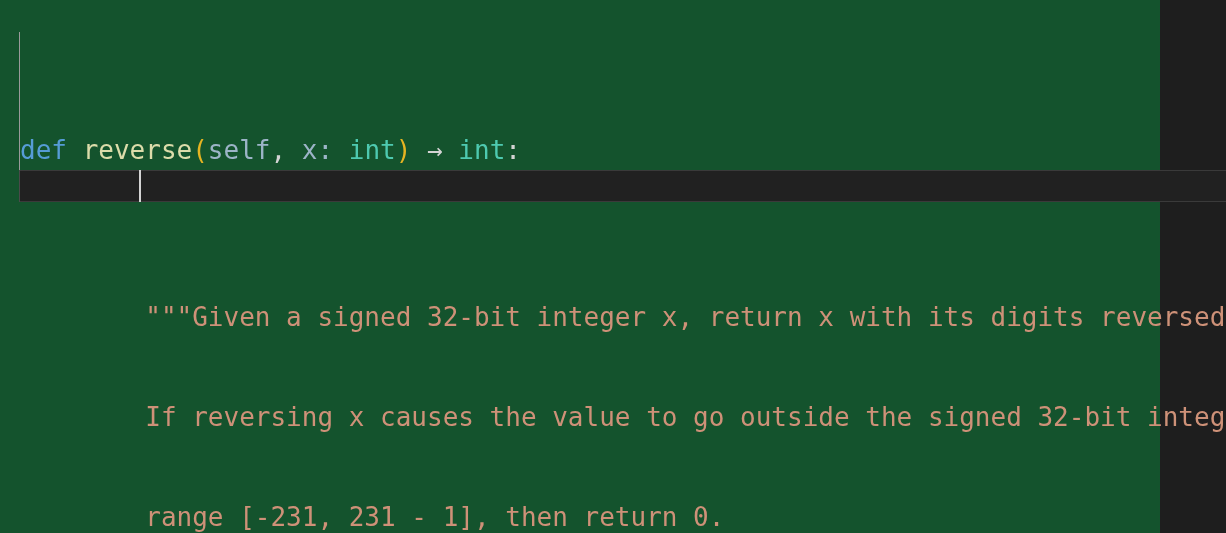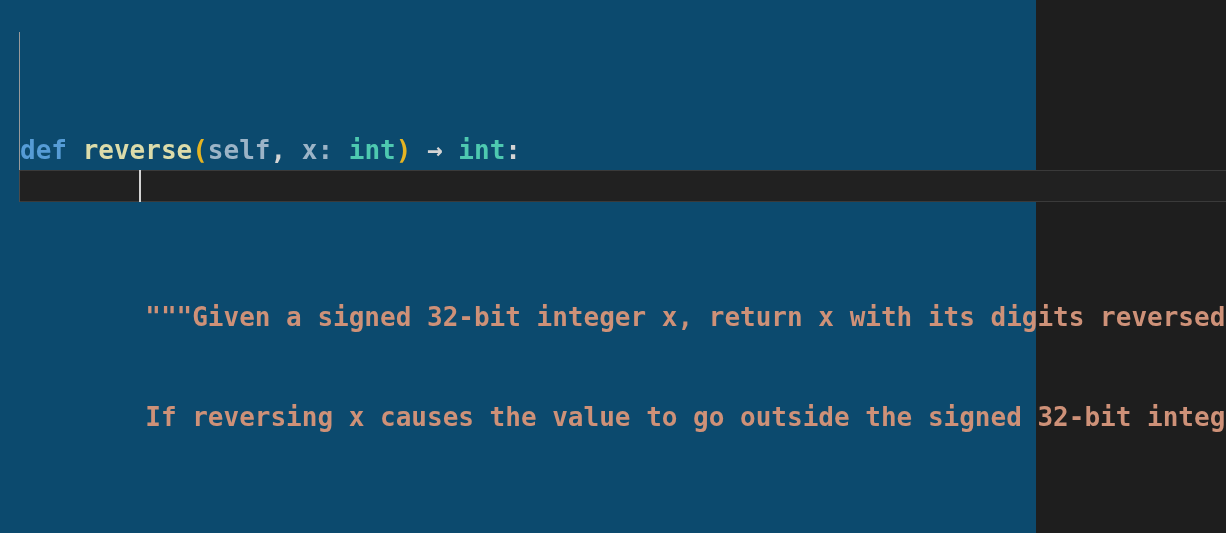--- a/index.html
+++ b/index.html
@@ -9,24 +9,23 @@
   }
   body {
     width: 1226px;
     height: 533px;
     overflow: hidden;
     font-family: "DejaVu Sans Mono", "Liberation Mono", monospace;
   }
 
   #editor {
     position: relative;
-    width: 1036px;
+    width: 1160px;
     height: 533px;
-    background: #0c4a6e;
-    font-weight: bold;
+    background: #14532d;
   }
 
   
   .indent-guide {
     position: absolute;
     left: 19px;
     top: 32px;
     width: 1px;
     height: 140px;
     background: #9a9a9a;
@@ -100,20 +99,21 @@
   <div class="caret"></div>
 
   <div class="code">
 
     
     <div class="line"><span class="tok-keyword">def</span><span class="tok-plain"> </span><span class="tok-function">reverse</span><span class="tok-paren">(</span><span class="tok-param">self</span><span class="tok-plain">, </span><span class="tok-param">x: </span><span class="tok-type">int</span><span class="tok-paren">)</span><span class="tok-plain"> → </span><span class="tok-type">int</span><span class="tok-plain">:</span></div>
 
     
     <div class="line tok-doc">        """Given a signed 32-bit integer x, return x with its digits reversed.</div>
     <div class="line tok-doc">        If reversing x causes the value to go outside the signed 32-bit integer</div>
+    <div class="line tok-doc">        range [-231, 231 - 1], then return 0.</div>
     
 
     
     
     
     
     
     
     
     

